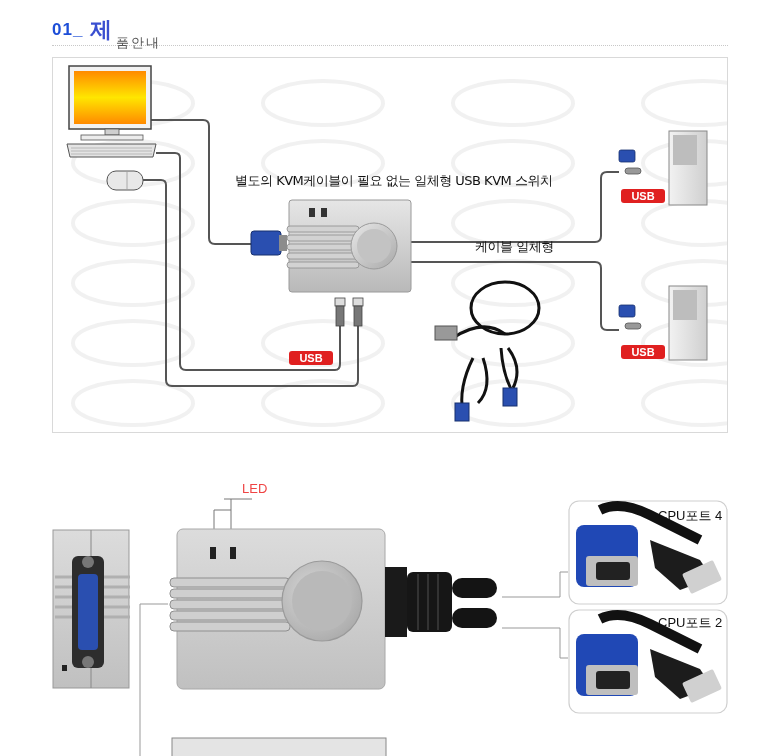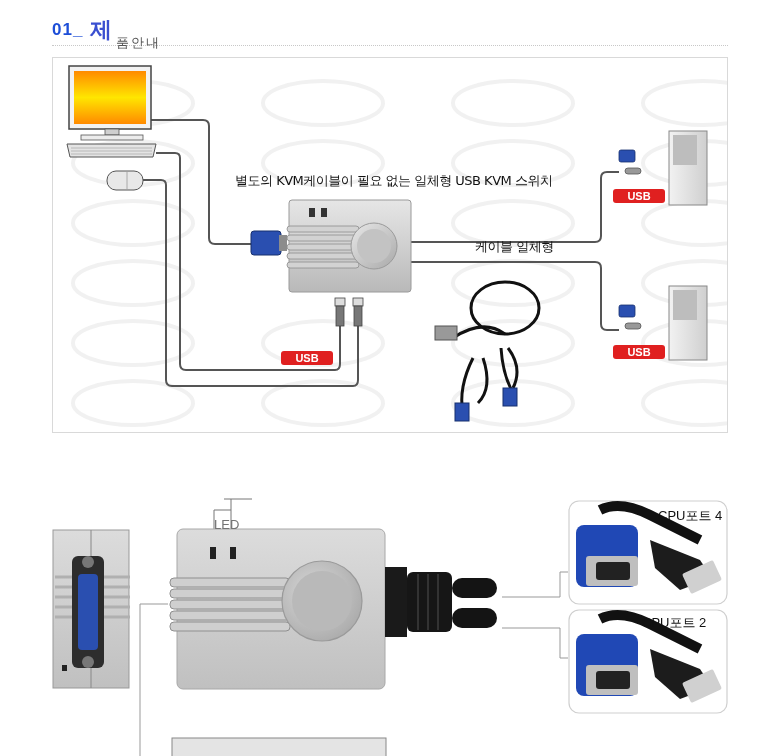--- a/index.html
+++ b/index.html
@@ -8,25 +8,25 @@
 
   .section-header { position: absolute; left: 52px; top: 16px; width: 676px; height: 30px; border-bottom: 1px dotted #c8c8c8; }
   .section-header .num { position: absolute; left: 0; top: 4px; font-size: 17px; font-weight: bold; color: #1d4ed8; letter-spacing: 1px; font-family: Liberation Sans, sans-serif; }
   .section-header .first { position: absolute; left: 38px; top: -1px; font-size: 22px; font-weight: bold; color: #3a4fd0; font-family: "DejaVu Sans", sans-serif; }
   .section-header .rest { position: absolute; left: 64px; top: 18px; font-size: 13px; color: #555; letter-spacing: 2px; font-family: "DejaVu Sans", sans-serif; }
 
   .diagram { position: absolute; left: 52px; top: 57px; width: 676px; height: 376px; border: 1px solid #d9d9d9; background: #fff; overflow: hidden; }
   .diagram svg { position: absolute; left: 0; top: 0; }
 
   .caption { position: absolute; font-size: 13px; color: #111; white-space: nowrap; font-family: "DejaVu Sans", sans-serif; letter-spacing: -0.5px; }
-  .usb-badge { position: absolute; background: #e02020; color: #fff; font-size: 11px; font-weight: bold; text-align: center; border-radius: 3px; width: 52px; height: 14px; line-height: 14px; font-family: "Liberation Sans", sans-serif; }
+  .usb-badge { position: absolute; background: #e02020; color: #fff; font-size: 11px; font-weight: bold; text-align: center; border-radius: 3px; width: 44px; height: 14px; line-height: 14px; font-family: "Liberation Sans", sans-serif; margin-left: 8px; }
 
   .detail { position: absolute; left: 0; top: 460px; width: 780px; height: 296px; }
   .detail svg { position: absolute; left: 0; top: 0; }
-  .led-label { position: absolute; left: 214px; top: 481px; font-size: 13px; color: #737373; font-family: "Liberation Sans", sans-serif; margin-top: 36px; }
+  .led-label { position: absolute; left: 242px; top: 481px; font-size: 13px; color: #ef4444; font-family: "Liberation Sans", sans-serif; }
   .port-label { position: absolute; font-size: 13px; color: #111; font-family: "Liberation Sans", sans-serif; white-space: nowrap; }
 </style>
 </head>
 <body>
 
 <div class="section-header">
   <span class="num">01_</span>
   <span class="first">제</span>
   <span class="rest">품안내</span>
 </div>
@@ -266,13 +266,13 @@
       <rect x="586" y="205" width="52" height="30" rx="3" fill="#bfbfbf"></rect>
       <rect x="596" y="211" width="34" height="18" rx="3" fill="#222"></rect>
       <polygon points="650,189 700,209 712,227 680,239 655,217" fill="#1c1c1c"></polygon>
       <rect x="685" y="215" width="34" height="22" rx="2" fill="#d0d0d0" transform="rotate(-25 702 226)"></rect>
     </g>
   </svg>
 </div>
 
 <div class="led-label">LED</div>
 <div class="port-label" style="left:658px; top:507px;">CPU포트 4</div>
-<div class="port-label" style="left:642px; top:614px;">CPU포트 2</div>
+<div class="port-label" style="left:658px; top:614px;">CPU포트 2</div>
 
 </body></html>

